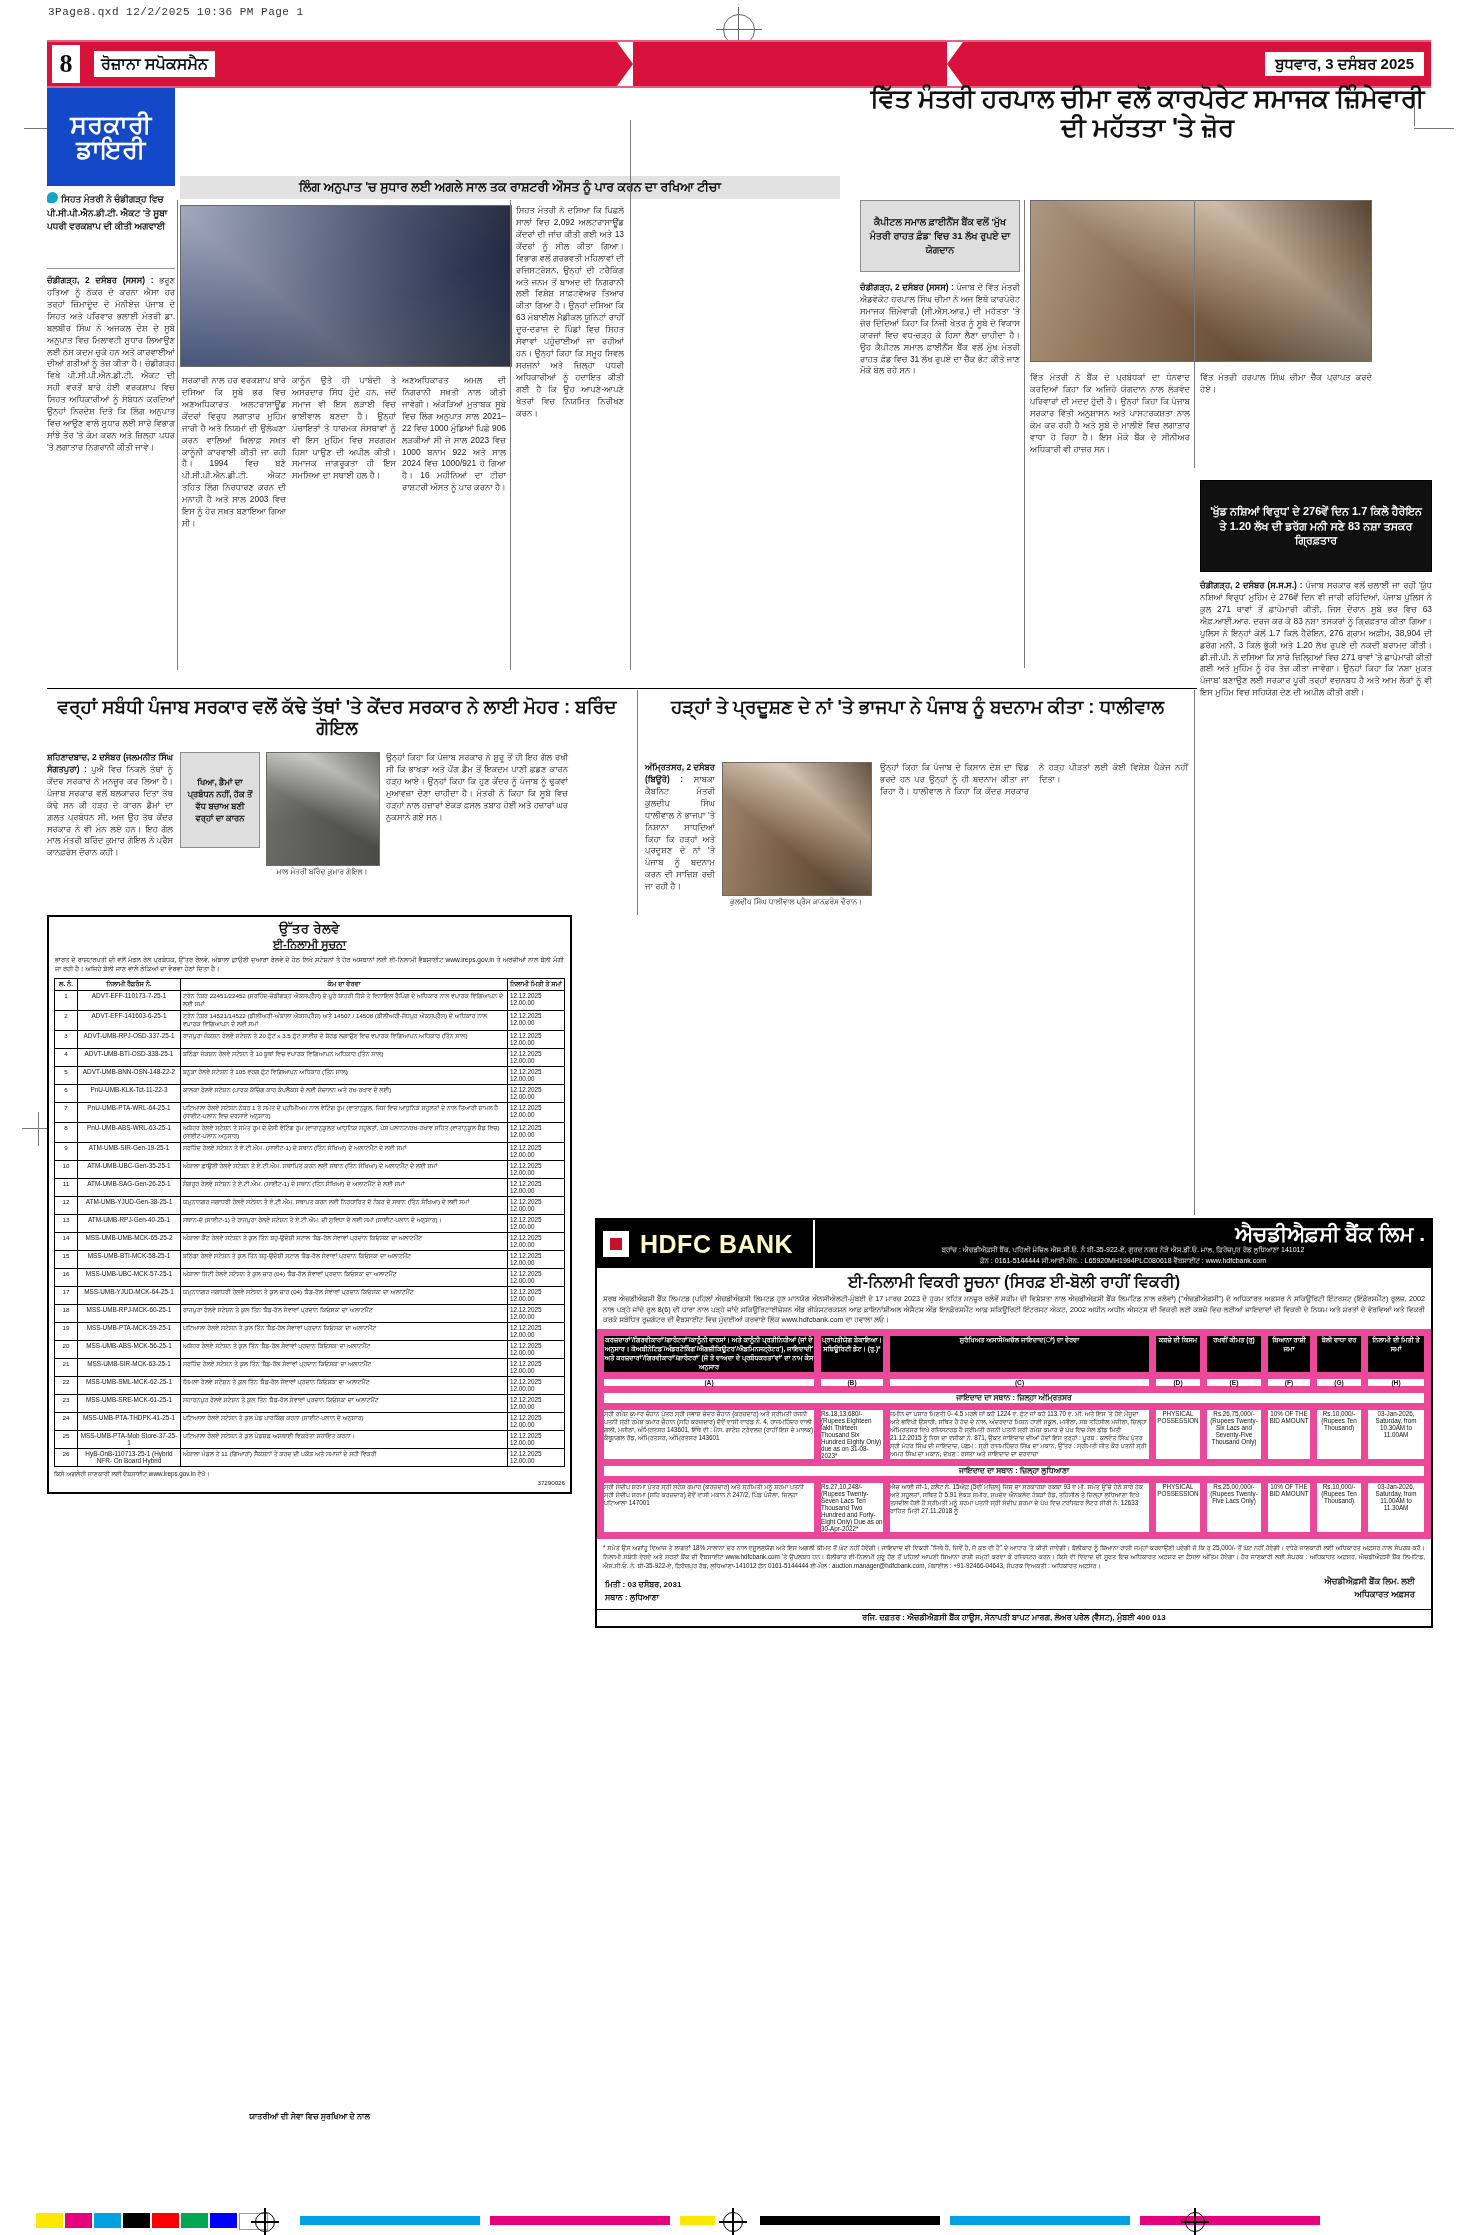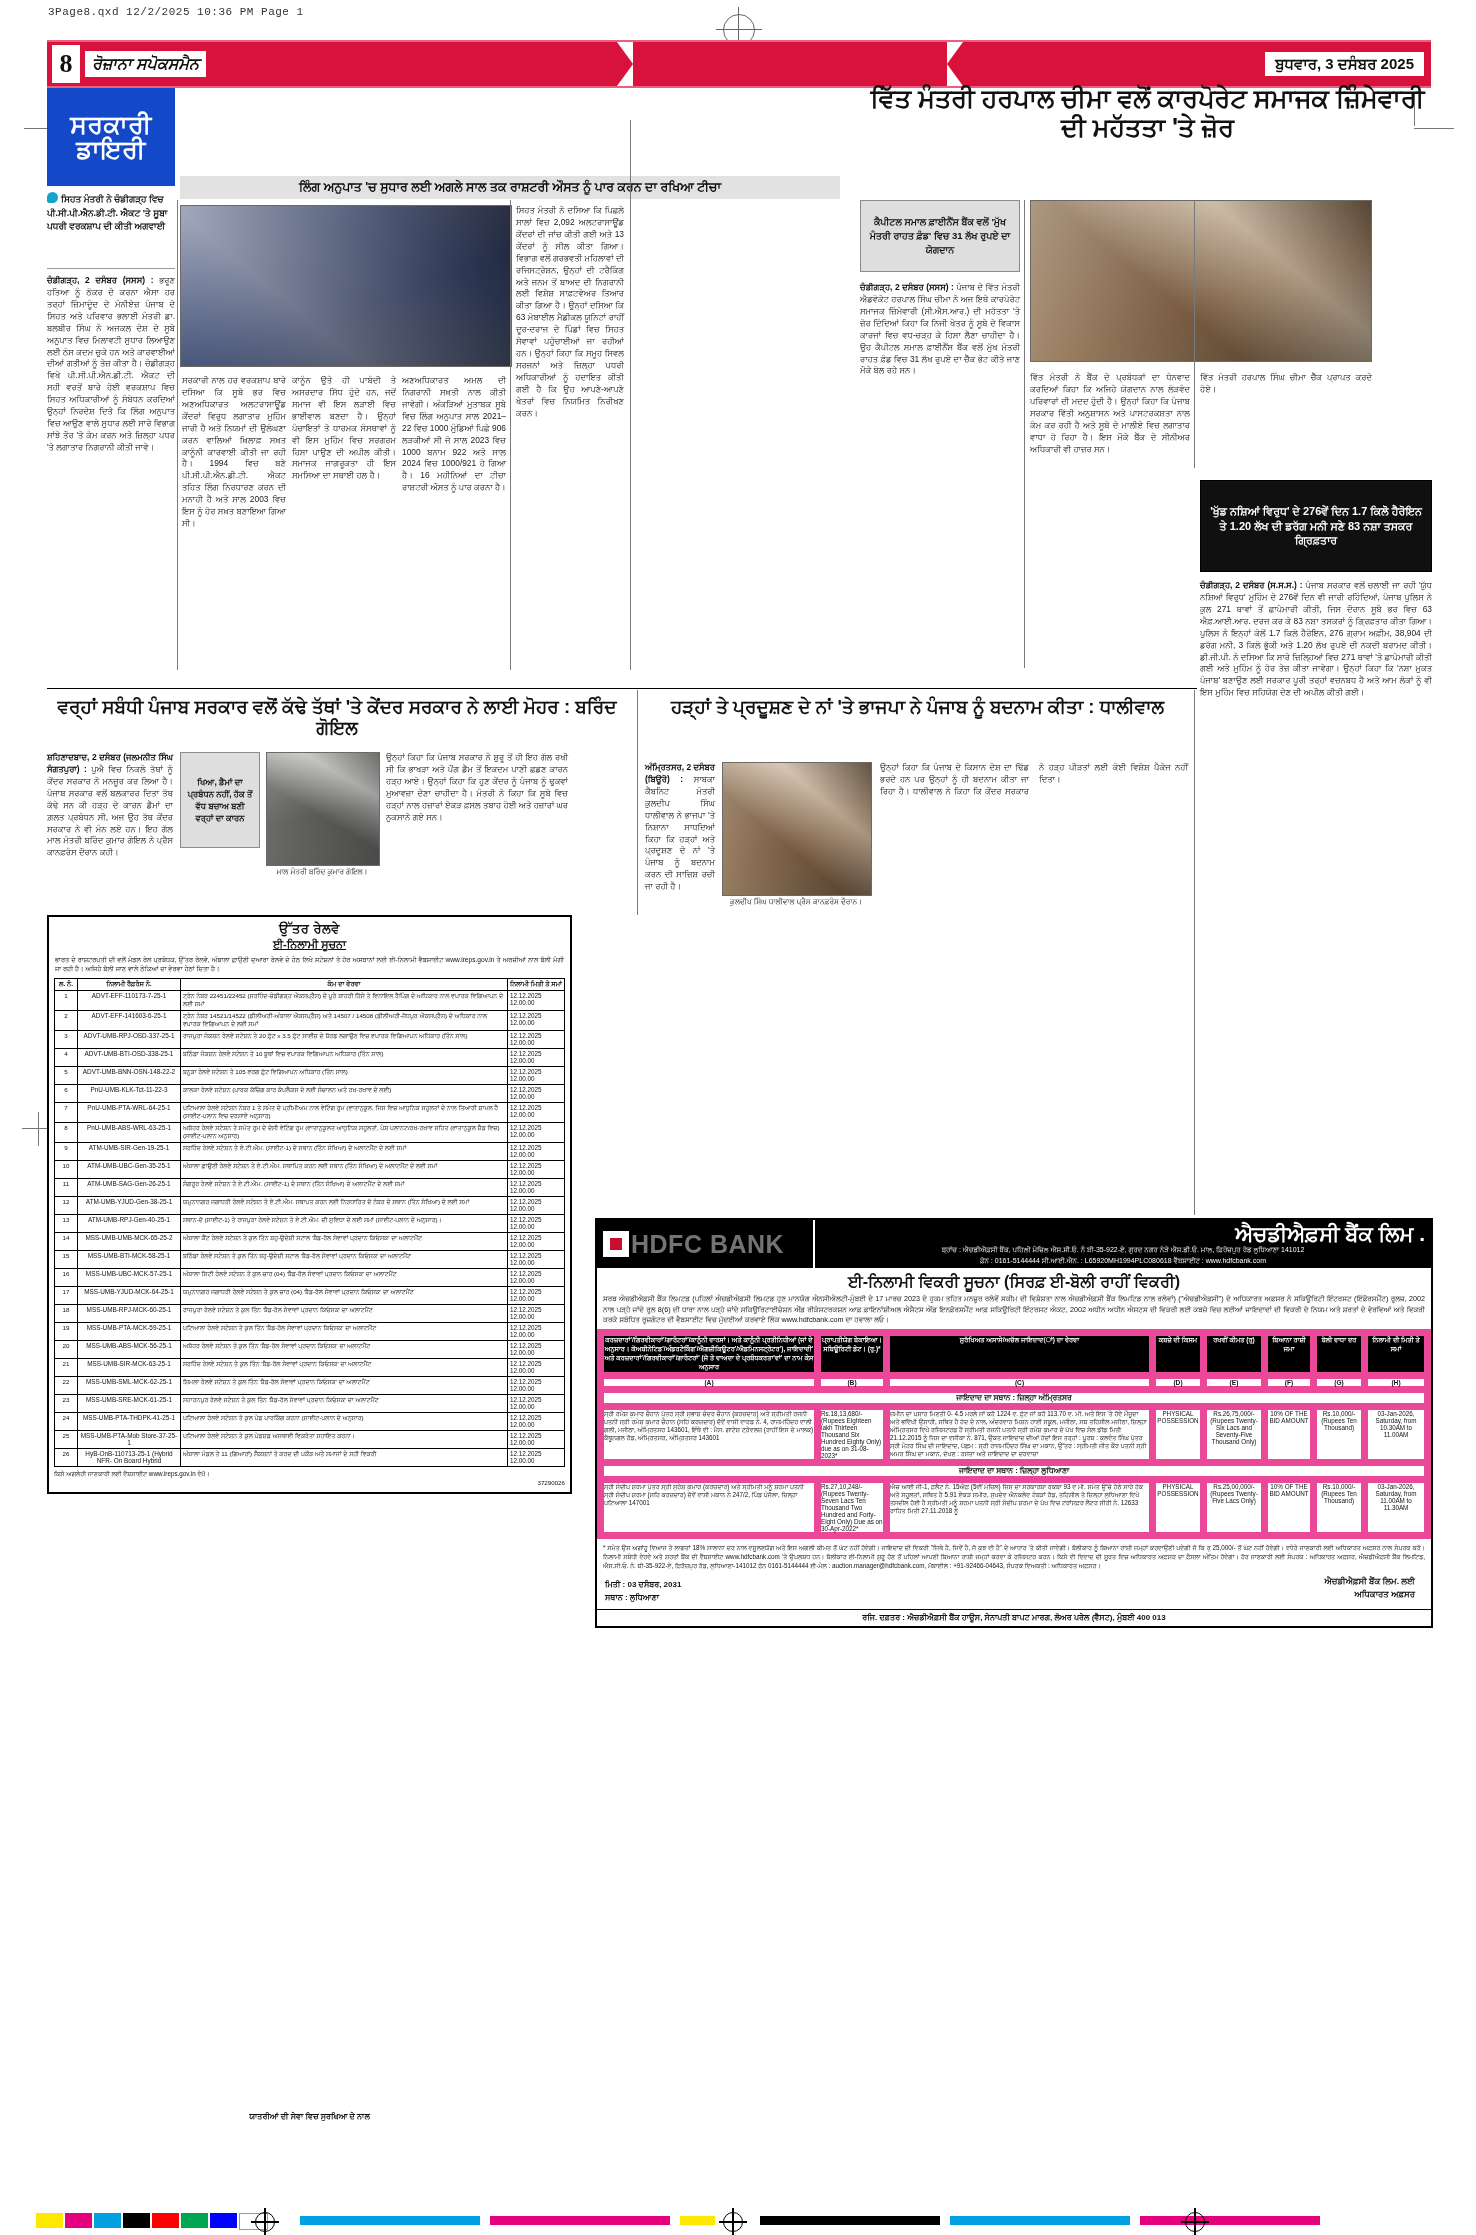--- a/index.html
+++ b/index.html
@@ -35,22 +35,22 @@
     border-top:22px solid #fff;border-bottom:22px solid #fff;
   }
   .mast-notch.l{left:570px;border-left:16px solid #d9123c;}
   .mast-notch.r{left:900px;border-right:16px solid #d9123c;}
   .issue-no{
     width:28px;height:38px;background:#fff;border:1px solid #d9123c;margin-left:4px;
     display:flex;align-items:center;justify-content:center;
     font-size:26px;font-weight:bold;color:#111;font-family:"Liberation Serif",serif;
   }
   .mast-name{
-    height:26px;background:#fff;border:1px solid #d9123c;margin-left:3px;padding:0 7px;
-    display:flex;align-items:center;font-size:16px;font-weight:bold;font-style:italic;
+    height:26px;background:#fff;border:1px solid #d9123c;margin-left:12px;padding:0 7px;
+    display:flex;align-items:center;font-size:16px;font-weight:bold;
   }
   .mast-center{
     position:absolute;left:0;right:0;text-align:center;font-size:28px;font-weight:bold;color:#fff;
     letter-spacing:1px;
   }
   .mast-date{
     position:absolute;right:6px;background:#fff;border:1px solid #d9123c;padding:3px 10px;
     font-size:15px;font-weight:bold;
   }
 
@@ -148,21 +148,21 @@
   .tender-foot{font-size:6.3px;line-height:1.4;margin-top:3px;text-align:justify;}
   .tender-foot-r{text-align:right;font-size:6.2px;}
 
   
   .hdfc{
     position:absolute;left:595px;top:1218px;width:838px;border:2px solid #000;background:#fff;
     box-sizing:border-box;
   }
   .hdfc-top{display:flex;align-items:stretch;background:#000;}
   .hdfc-logo{
-    background:#000;color:#737373;display:flex;align-items:center;padding:5px 10px 5px 6px;gap:2px;
+    background:#000;color:#fef9c3;display:flex;align-items:center;padding:5px 10px 5px 6px;gap:11px;
     min-width:200px;border-right:2px solid #fff;
   }
   .hdfc-sq{width:26px;height:26px;background:#fff;position:relative;flex:0 0 auto;}
   .hdfc-sq:after{content:"";position:absolute;left:7px;top:7px;width:12px;height:12px;background:#c8102e;}
   .hdfc-logo-text{font-size:25px;font-weight:bold;letter-spacing:.5px;}
   .hdfc-addr{color:#fff;flex:1;padding:2px 6px;}
   .hdfc-bankname{font-size:21px;font-weight:bold;text-align:right;line-height:1.1;}
   .hdfc-addr-l{font-size:7px;line-height:1.5;text-align:center;}
   .hdfc-title{font-size:16px;font-weight:bold;text-align:center;padding:5px 0 3px;}
   .hdfc-para{font-size:7.2px;line-height:1.45;text-align:justify;padding:0 6px 4px;}

